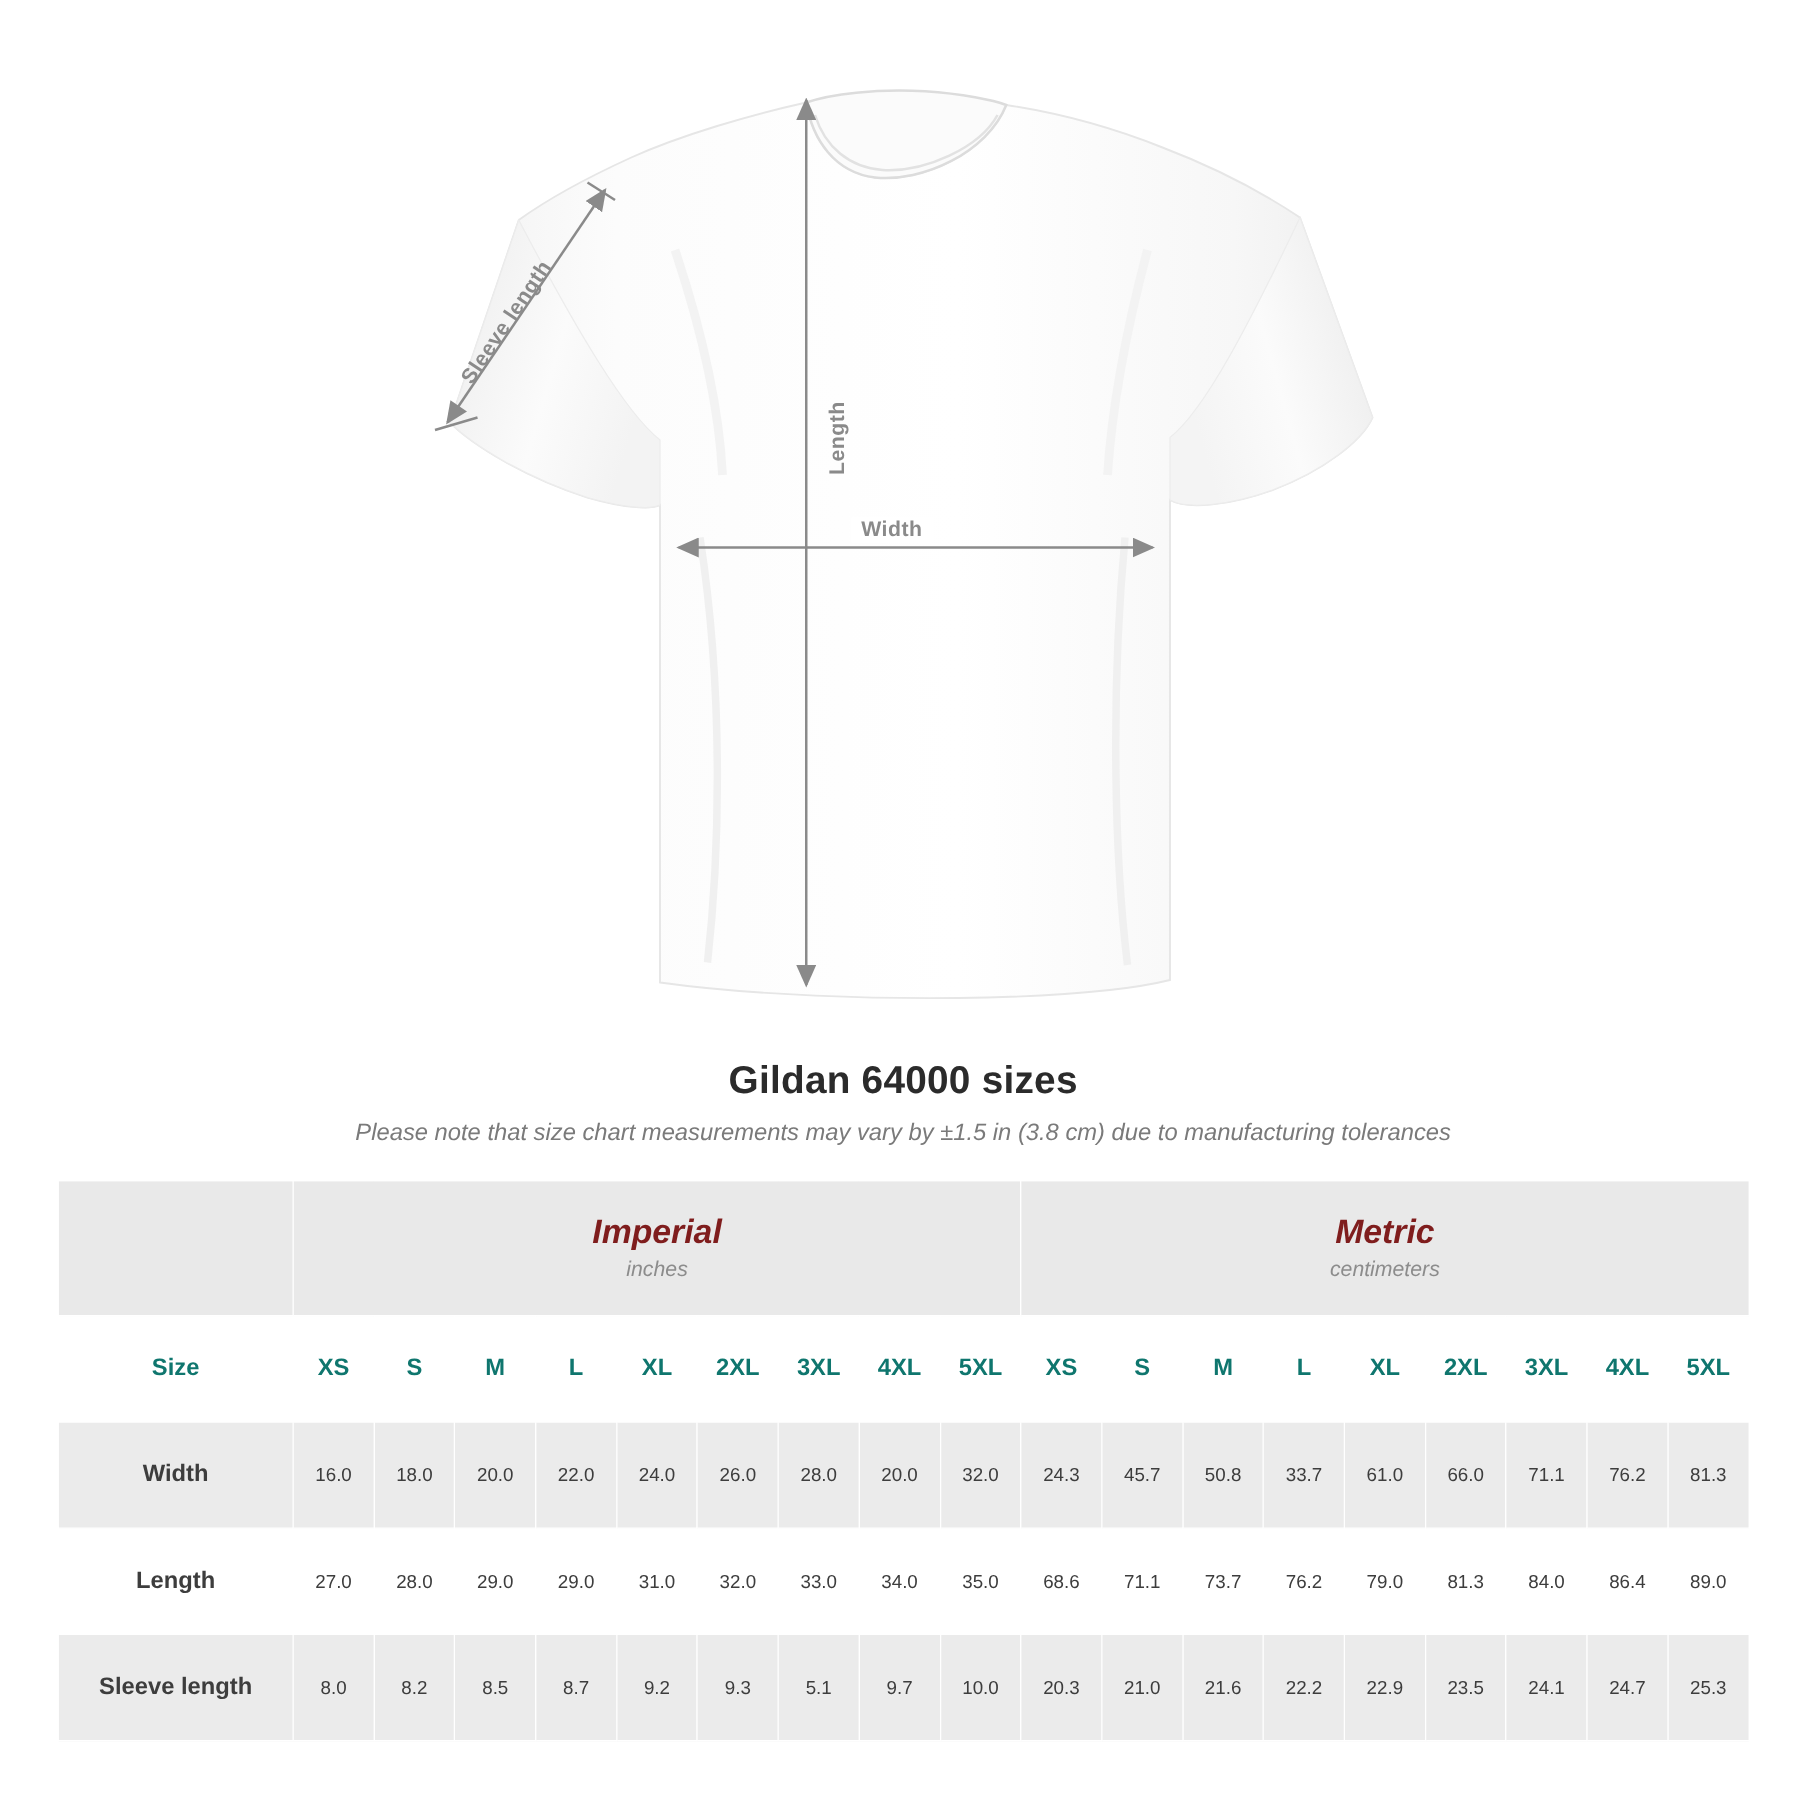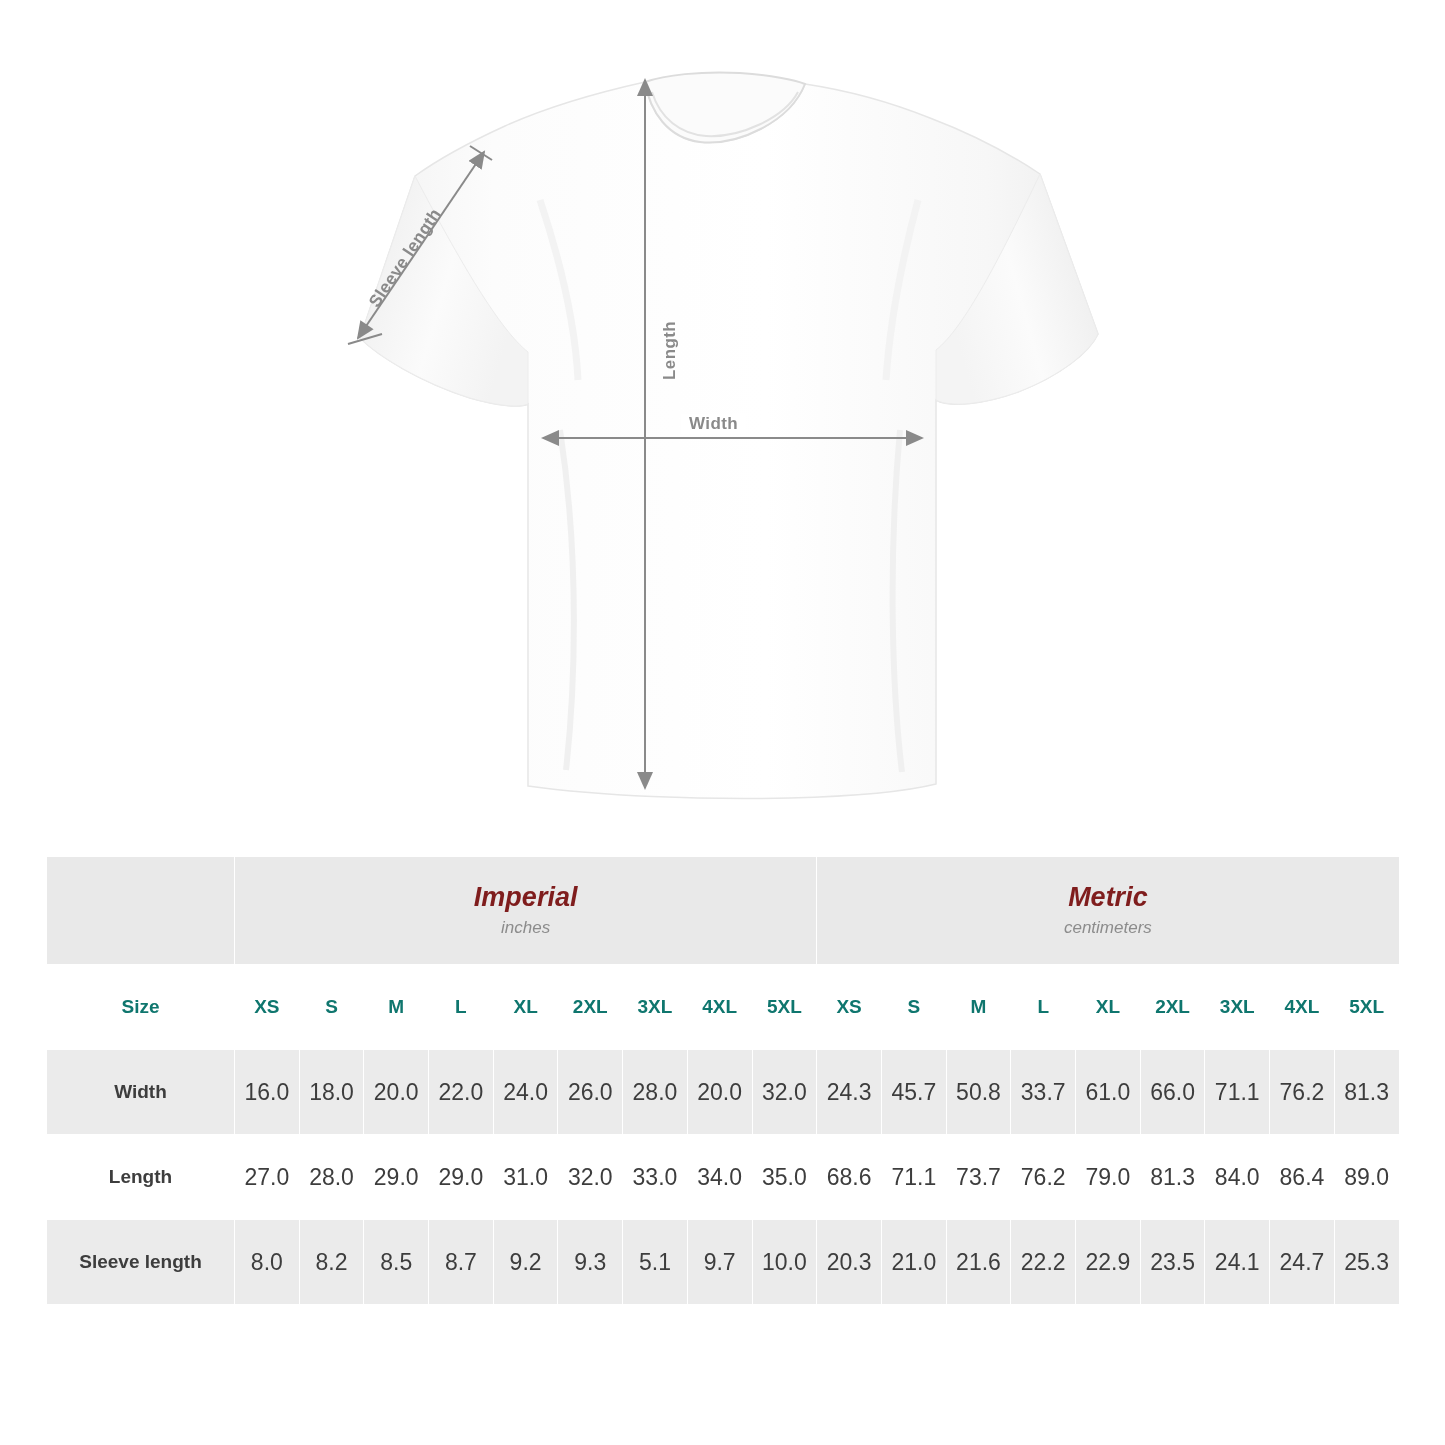--- a/index.html
+++ b/index.html
@@ -106,21 +106,21 @@
     color: #3d3d3d;
     width: 188px;
   }
   .col-head {
     font-size: 19px;
     font-weight: bold;
     color: #0f766e;
     height: 82px;
   }
   .cell {
-    font-size: 23px;
+    font-size: 15px;
     color: #3d3d3d;
     height: 82px;
   }
   tr.head-row td { background: #ffffff; }
   tr.band-a td { background: #ebebeb; }
   tr.band-b td { background: #ffffff; }
   tr.band-c td { background: #ebebeb; }
 </style>
 </head>
 <body>
@@ -200,20 +200,24 @@
 
         <line x1="543" y1="438" x2="922" y2="438" stroke="#8a8a8a" stroke-width="2" marker-start="url(#arrTail)" marker-end="url(#arrHead)"></line>
       </g>
     </svg>
 
     <div class="dim-label sleeve" style="left:365px; top:300px;">Sleeve length</div>
     <div class="dim-label vertical" style="left:660px; top:380px;">Length</div>
     <div class="dim-label" style="left:681px; top:414px; background:#ffffff; padding:0 8px;">Width</div>
   </div>
 
+  <div class="heading-wrap">
+    <div class="chart-title">Gildan 64000 sizes</div>
+    <div class="chart-note">Please note that size chart measurements may vary by ±1.5 in (3.8 cm) due to manufacturing tolerances</div>
+  </div>
 
   <div class="table-wrap">
     <table class="size-table">
       <colgroup>
         <col style="width:188px">
         <col span="18" style="width:64.7px">
       </colgroup>
       <tbody>
         <tr class="unit-head">
           <td></td>

